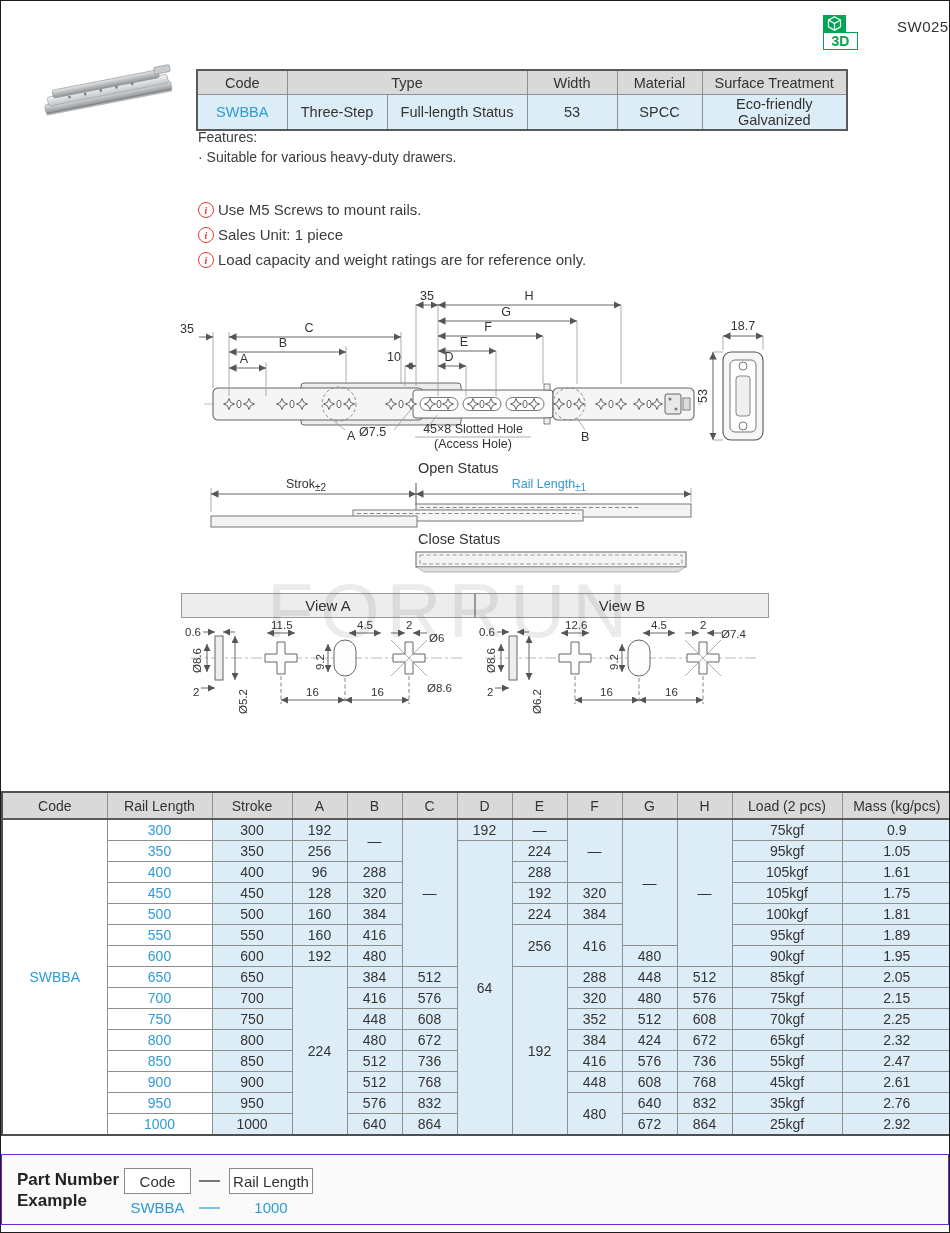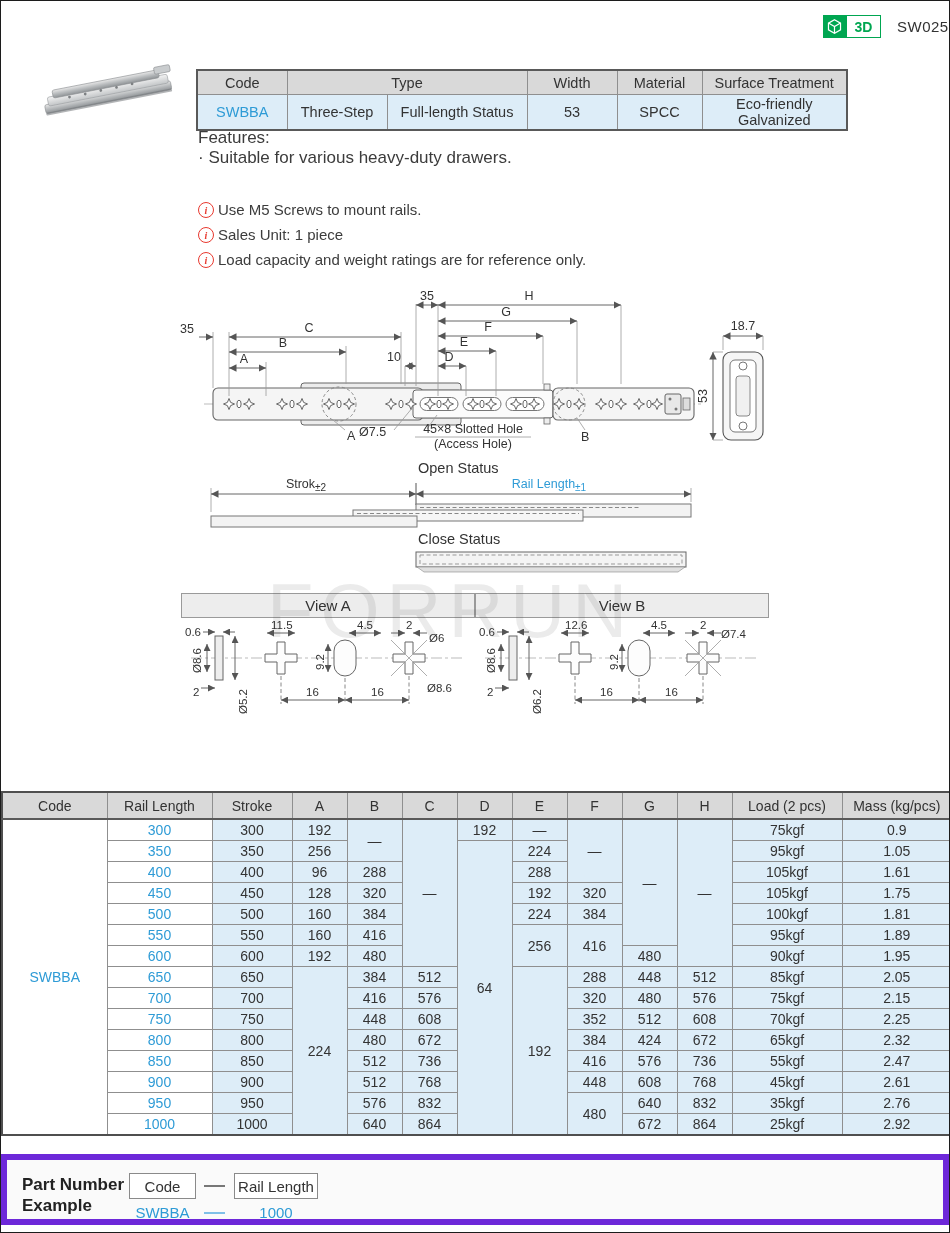--- a/index.html
+++ b/index.html
@@ -2,34 +2,34 @@
 <html><head>
 <meta charset="utf-8">
 <style>
   html,body{margin:0;padding:0;background:#e9e9e9;}
   #page{position:relative;width:950px;height:1233px;margin:0 auto;background:#fff;
         border:1px solid #1c1c1c;box-sizing:border-box;
         font-family:"Liberation Sans",sans-serif;color:#3a3a3a;overflow:hidden;}
   .abs{position:absolute;}
 
   
-  .badge3d{left:822px;top:14px;display:flex;height:23px;cursor:pointer;}
+  .badge3d{left:822px;top:14px;display:flex;height:23px;cursor:pointer;flex-direction:column;}
   .badge3d .cube{width:23px;height:23px;background:#00a651;display:flex;align-items:center;justify-content:center;}
   .badge3d .b3d{width:33px;height:21px;border:1px solid #00a651;color:#00a651;background:#fff;
                 display:flex;align-items:center;justify-content:center;font-size:14px;font-weight:bold;}
   #sw-code{left:896px;top:17px;font-size:15px;color:#333;letter-spacing:.5px;}
 
   
   table.spec{left:195px;top:68px;width:650px;border-collapse:collapse;table-layout:fixed;
              border:2px solid #595959;font-size:14.5px;}
   table.spec th{background:#d9d9d9;font-weight:normal;color:#333;height:21px;border:1px solid #8f8f8f;}
   table.spec td{background:#ddedf8;color:#333;height:21px;border:1px solid #8f8f8f;text-align:center;}
   .t-blue{color:#2e9bd6 !important;}
 
-  .features{left:197px;top:127px;font-size:17px;line-height:19.5px;color:#3c3c3c;}
+  .features{left:197px;top:127px;font-size:14px;line-height:19.5px;color:#3c3c3c;}
   .notes{left:197px;top:199px;font-size:15px;line-height:20px;color:#3c3c3c;}
   .note{display:flex;align-items:center;margin-bottom:5px;}
   .i-ic{display:inline-flex;width:14px;height:14px;border:1.2px solid #e8392f;border-radius:50%;
         color:#e8392f;font:italic bold 10px "Liberation Serif",serif;align-items:center;justify-content:center;
         margin-right:4px;flex:none;}
 
   
   svg text{font-family:"Liberation Sans",sans-serif;font-size:12.5px;fill:#333;}
   .dl{stroke:#666;stroke-width:1;fill:none;}
   .xl{stroke:#999;stroke-width:.8;fill:none;}
@@ -47,21 +47,21 @@
   
   table.main{left:0;top:790px;width:950px;border-collapse:collapse;table-layout:fixed;
              border:2px solid #4f4f4f;font-size:14px;}
   table.main th{background:#d9d9d9;font-weight:normal;color:#333;height:23px;
                 border:1px solid #8f8f8f;border-bottom:2.5px solid #5a5a5a;}
   table.main td{background:#ddedf8;color:#333;height:20px;border:1px solid #8f8f8f;
                 text-align:center;vertical-align:middle;padding:0;}
   table.main td.w{background:#fff;}
 
   
-  .pn-strip{left:0;right:0;top:1153px;height:71px;background:#fafafa;border:6px solid #6d28d9;box-sizing:border-box;}
+  .pn-strip{left:0;right:0;top:1153px;height:71px;background:#fafafa;border:1px solid #6d28d9;box-sizing:border-box;}
   .pn-title{position:absolute;left:15px;top:14px;font-size:17px;font-weight:bold;color:#222;line-height:21px;}
   .pn-box{position:absolute;top:13px;height:26px;background:#fff;border:1px solid #8a8a8a;box-sizing:border-box;
           display:flex;align-items:center;justify-content:center;font-size:15px;color:#333;}
   .pn-dash{position:absolute;height:2px;background:#777;}
   .pn-val{position:absolute;top:44px;font-size:15px;color:#2e9bd6;text-align:center;}
 </style>
 </head>
 <body>
 
 <div id="page">

